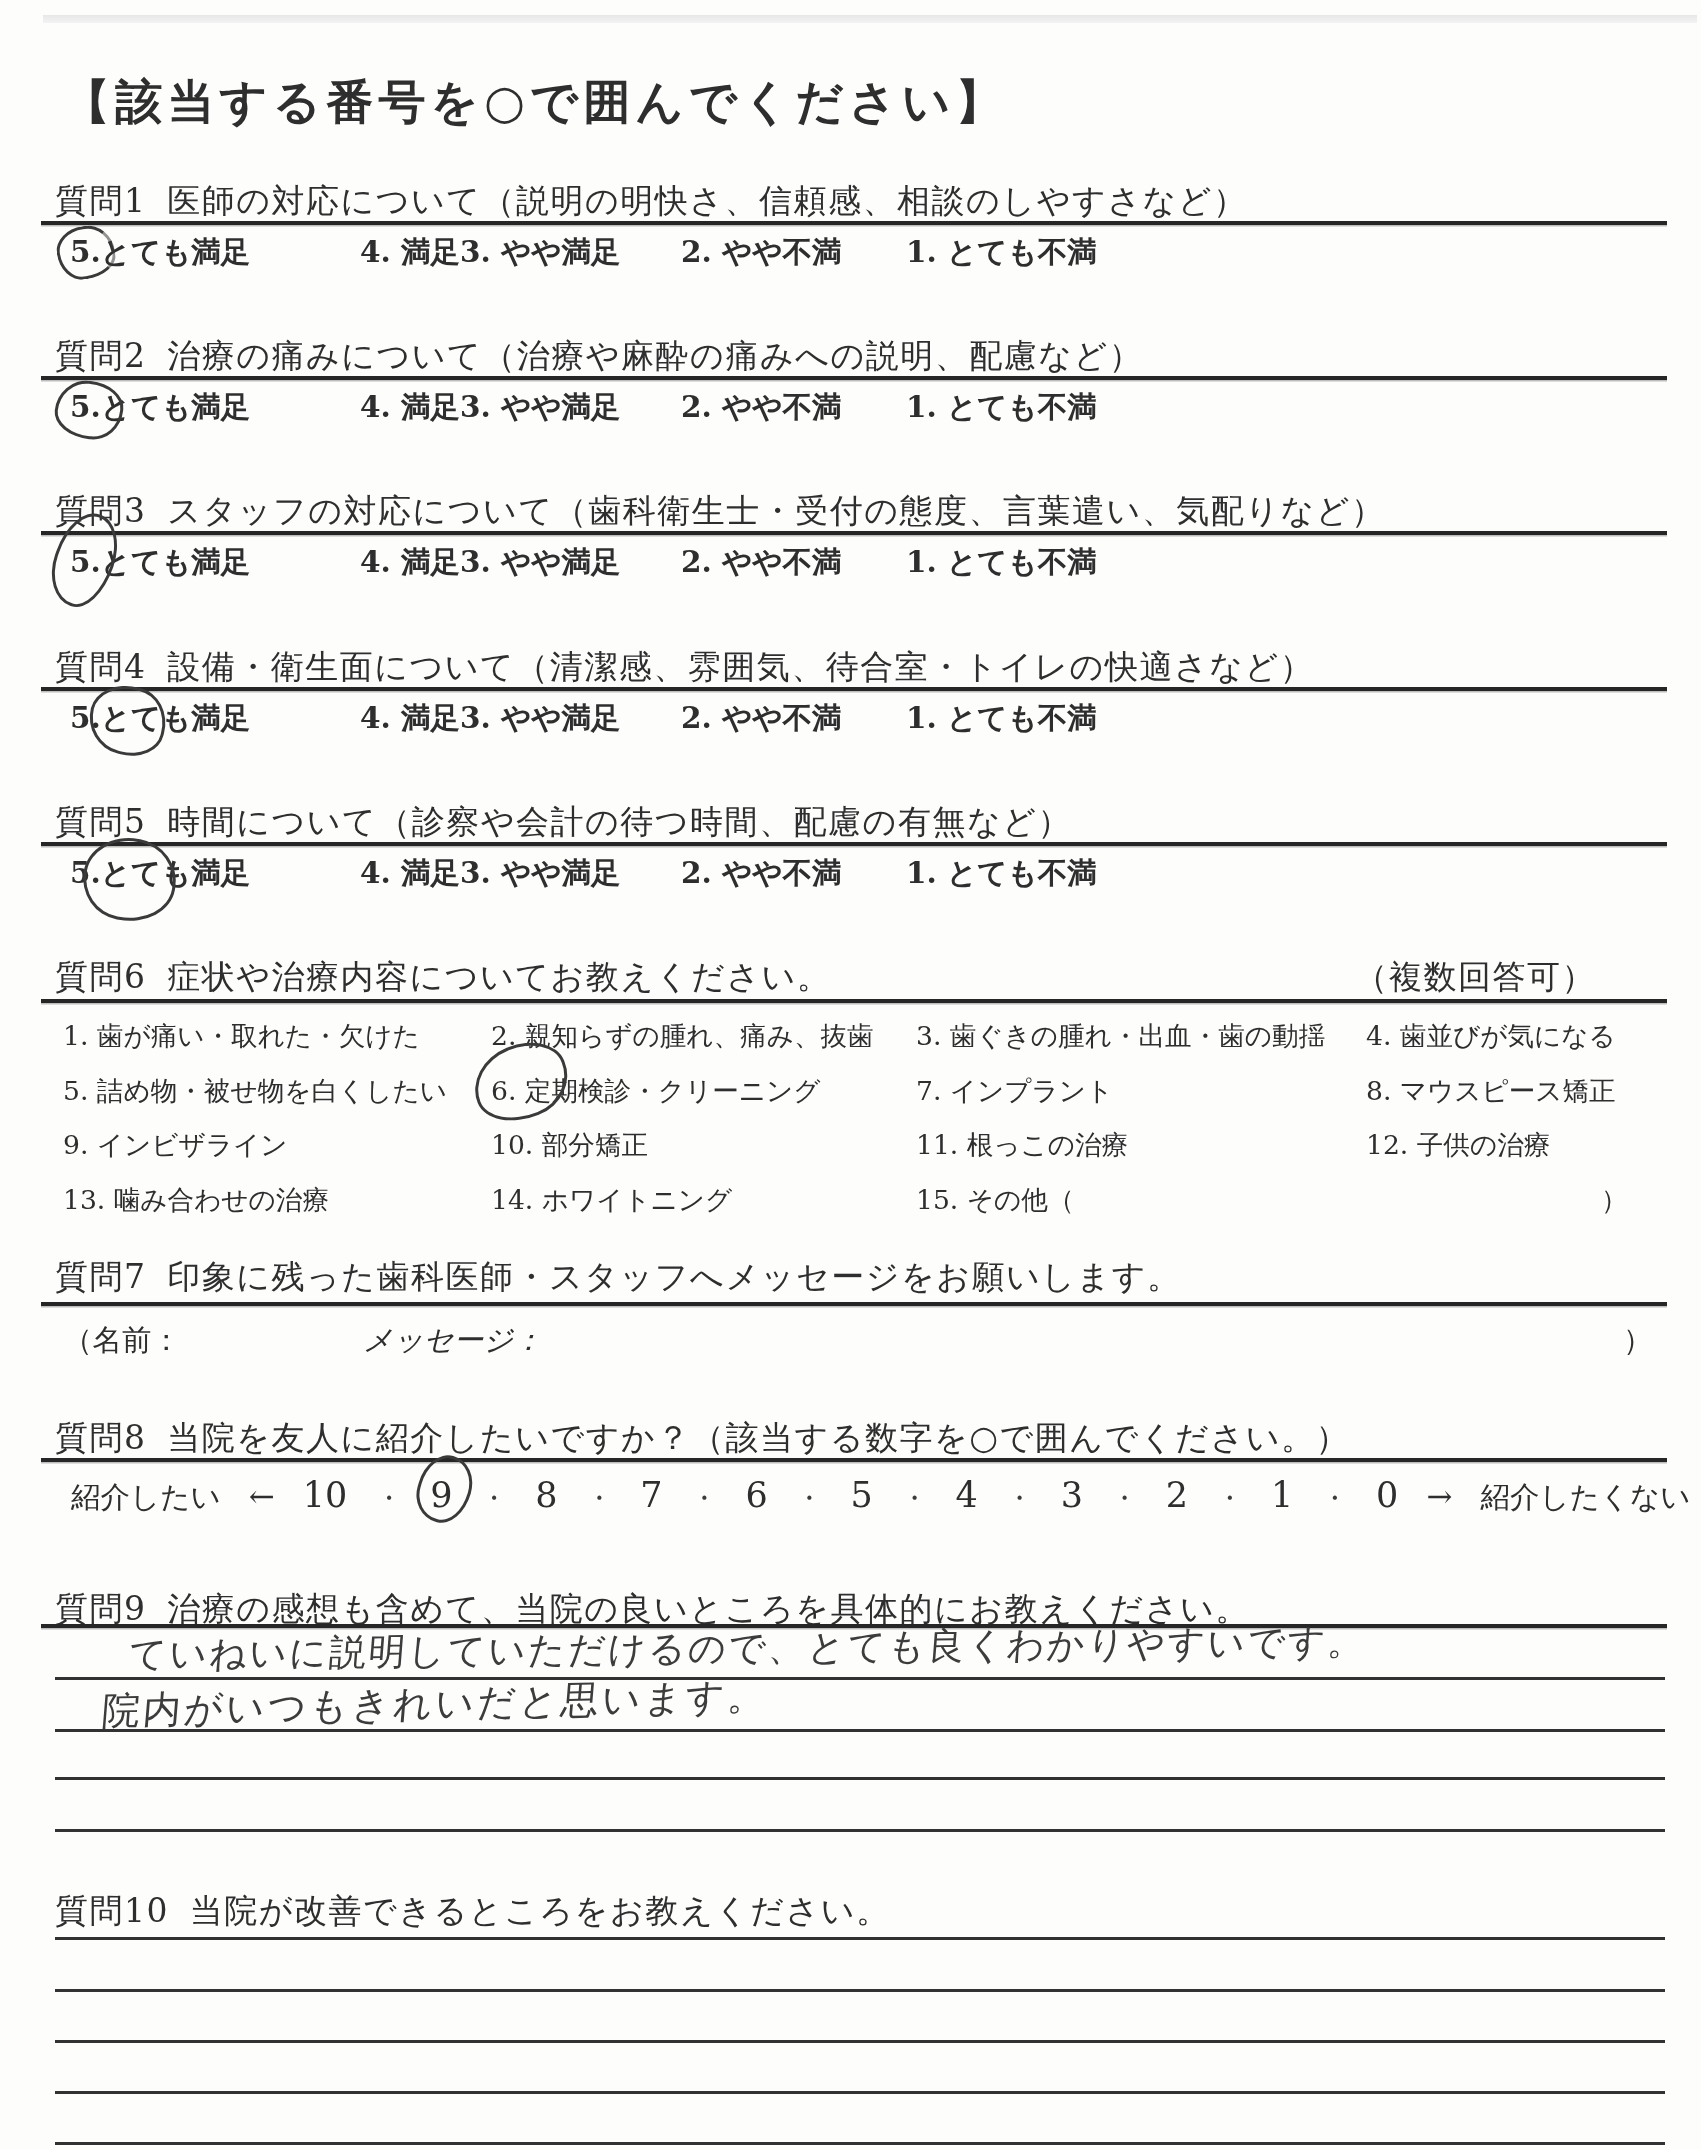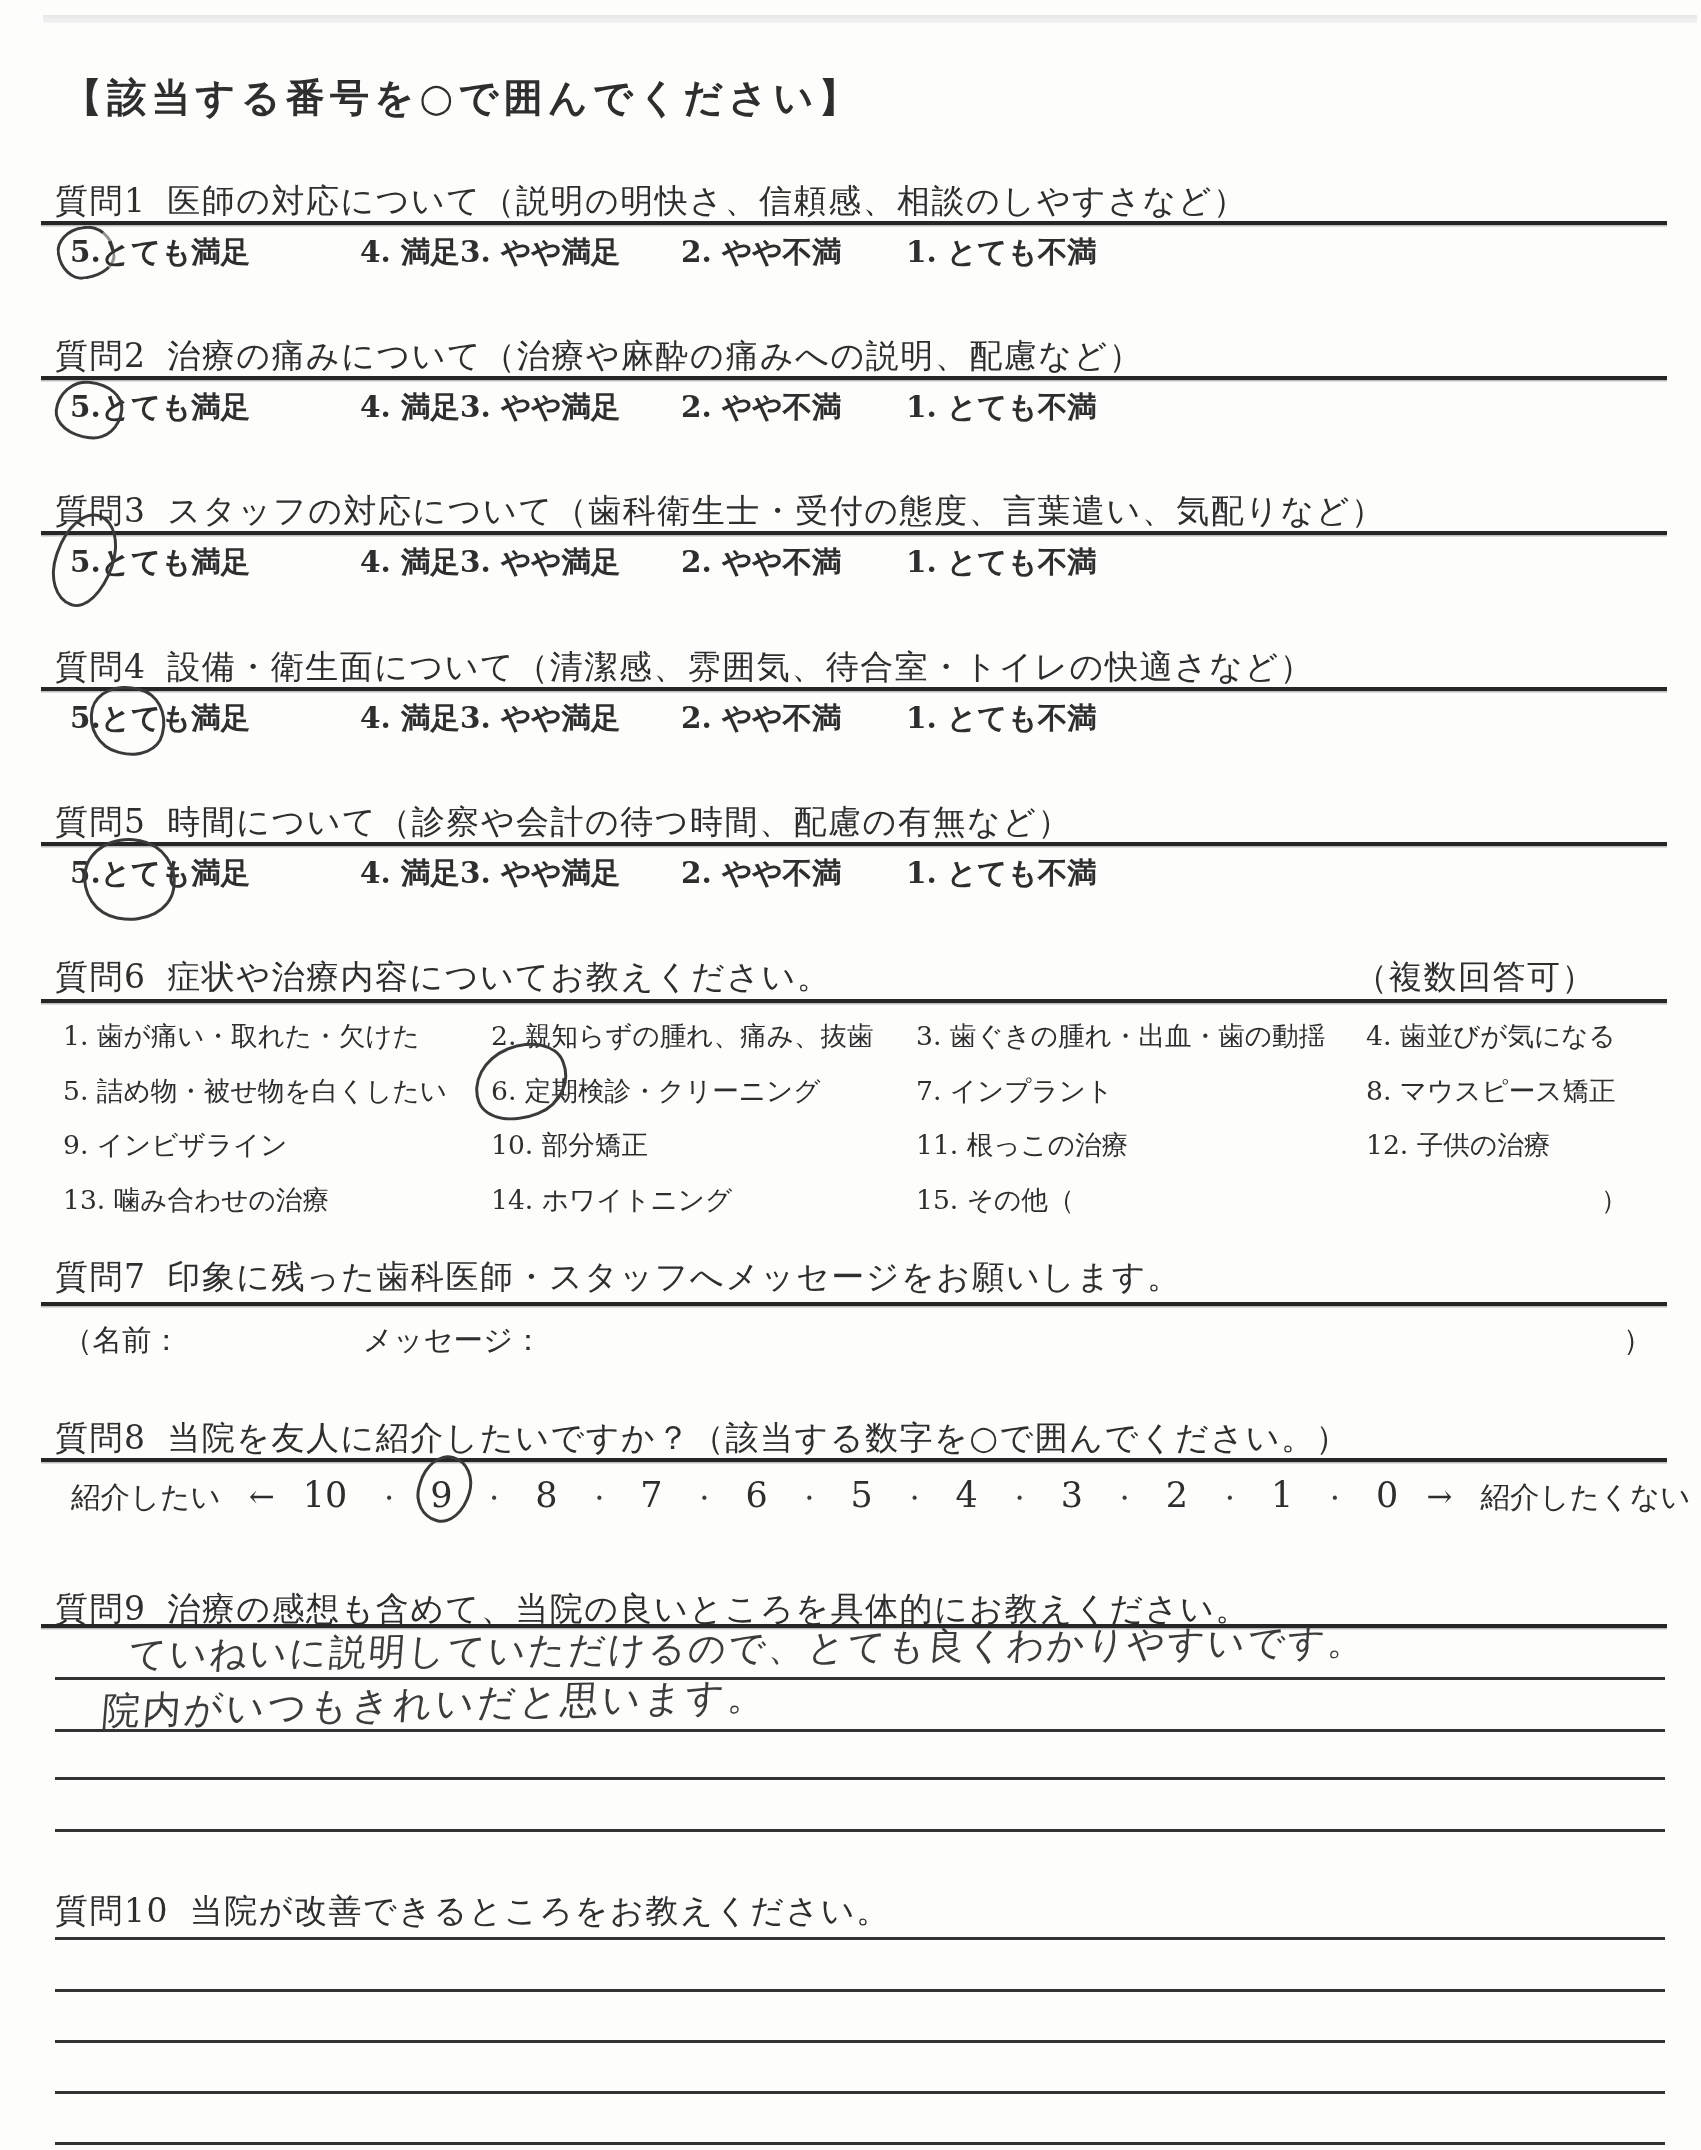--- a/index.html
+++ b/index.html
@@ -10,21 +10,21 @@
     font-family:"DejaVu Serif","Liberation Serif",serif;
     color:#2e2e2e;
     overflow:hidden;
   }
   .scan-band{
     position:absolute;top:14.8px;left:43px;right:4.4px;height:8px;
     background:linear-gradient(#e7e7e7,#f3f3f3);
   }
   .page-title{
     position:absolute;top:71px;left:63px;
-    font-size:39px;font-weight:600;letter-spacing:5.2px;white-space:nowrap;
+    font-size:47px;font-weight:600;letter-spacing:5.2px;white-space:nowrap;
   }
   .qblock{position:absolute;left:0;right:0;}
   .qheading{
     position:absolute;top:0;left:55px;
     font-size:33px;letter-spacing:1.5px;white-space:nowrap;font-weight:500;
   }
   .qheading .qnum{margin-right:20.7px;margin-top:34px;}
   .hrule{
     position:absolute;left:41px;right:34px;height:3.7px;
     background:#262626;box-shadow:0 1.5px 0 rgba(70,70,70,.35);
@@ -178,21 +178,21 @@
     </div>
   </div>
 
   <div class="qblock" style="top:1255px;">
     <div class="qheading">
       <span class="qnum">質問7</span><span>印象に残った歯科医師・スタッフへメッセージをお願いします。</span>
     </div>
     <div class="hrule" style="top:47px;"></div>
     <div class="q7-row">
       <span style="left:63px;">（名前：</span>
-      <span style="left:363px;">メッセージ：</span>
+      <span style="left:363px;font-style:italic;">メッセージ：</span>
       <span style="left:1623px;">）</span>
     </div>
   </div>
 
   <div class="qblock" style="top:1416px;">
     <div class="qheading">
       <span class="qnum">質問8</span><span>当院を友人に紹介したいですか？（該当する数字を○で囲んでください。）</span>
     </div>
     <div class="hrule" style="top:42px;"></div>
     <div class="scale-row">

